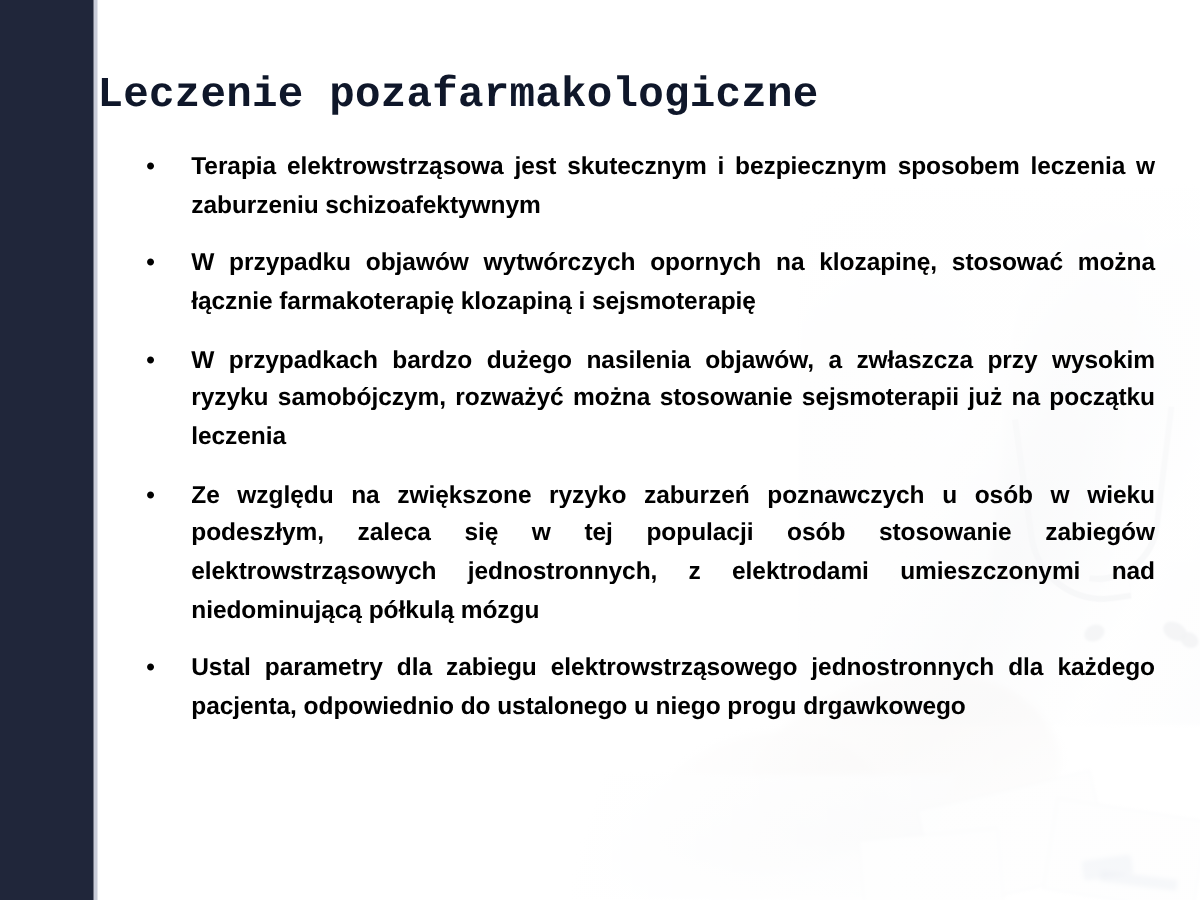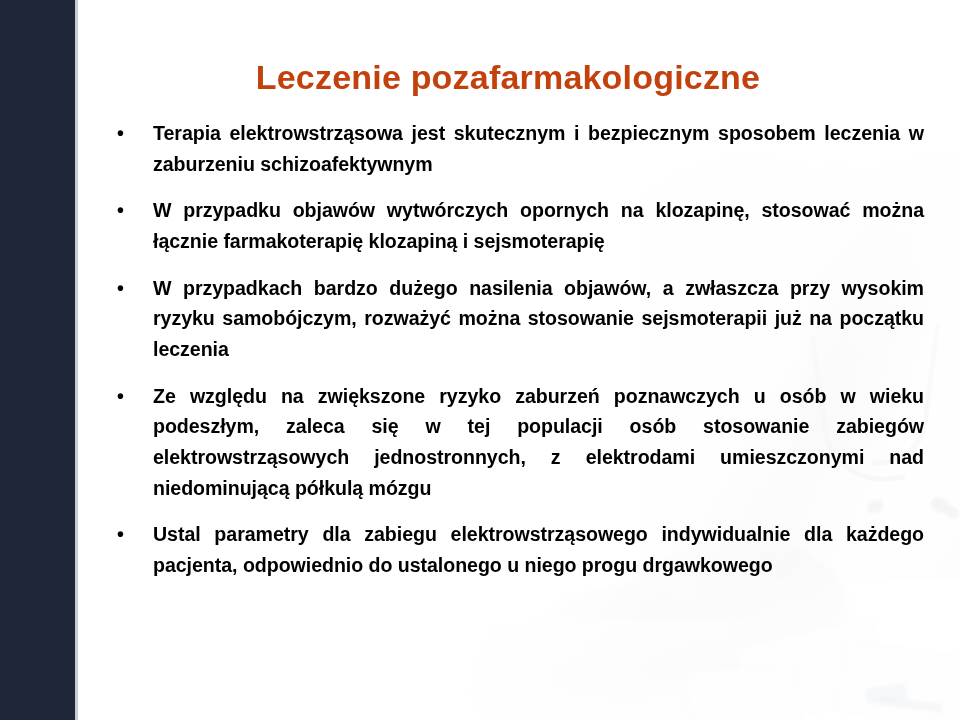--- a/index.html
+++ b/index.html
@@ -190,26 +190,26 @@
     position: absolute;
     inset: 0;
     z-index: 5;
   }
 
   .slide-title {
     position: absolute;
     left: 78px;
     top: 36px;
     width: 860px;
-    text-align: center;
-    color: #c2410c;
+    color: #0f172a;
     font-size: 34px;
     font-weight: bold;
     letter-spacing: 0.2px;
     line-height: 1.1;
+    font-family: Liberation Mono, monospace;
   }
 
   .bullet-list {
     position: absolute;
     left: 112px;
     top: 118px;
     width: 812px;
   }
 
   .bullet-item {
@@ -286,18 +286,18 @@
         <span class="bullet-text">W przypadkach bardzo dużego nasilenia objawów, a zwłaszcza przy wysokim ryzyku samobójczym, rozważyć można stosowanie sejsmoterapii już na początku leczenia</span>
       </div>
 
       <div class="bullet-item">
         <span class="bullet-marker">•</span>
         <span class="bullet-text">Ze względu na zwiększone ryzyko zaburzeń poznawczych u osób w wieku podeszłym, zaleca się w tej populacji osób stosowanie zabiegów elektrowstrząsowych jednostronnych, z elektrodami umieszczonymi nad niedominującą półkulą mózgu</span>
       </div>
 
       <div class="bullet-item">
         <span class="bullet-marker">•</span>
-        <span class="bullet-text">Ustal parametry dla zabiegu elektrowstrząsowego indywidualnie dla każdego pacjenta, odpowiednio do ustalonego u niego progu drgawkowego</span>
+        <span class="bullet-text">Ustal parametry dla zabiegu elektrowstrząsowego jednostronnych dla każdego pacjenta, odpowiednio do ustalonego u niego progu drgawkowego</span>
       </div>
 
     </div>
   </div>
 </div>
 
 </body></html>

